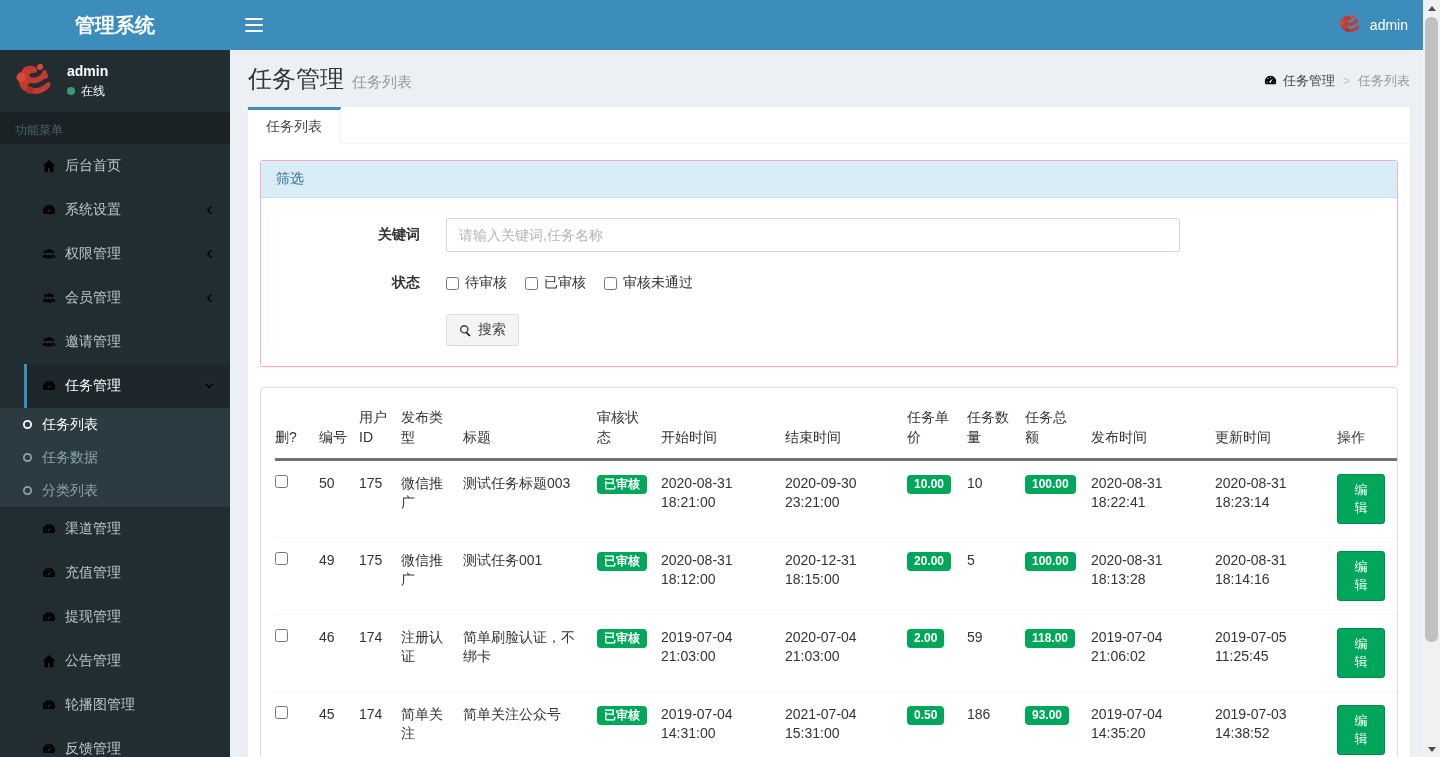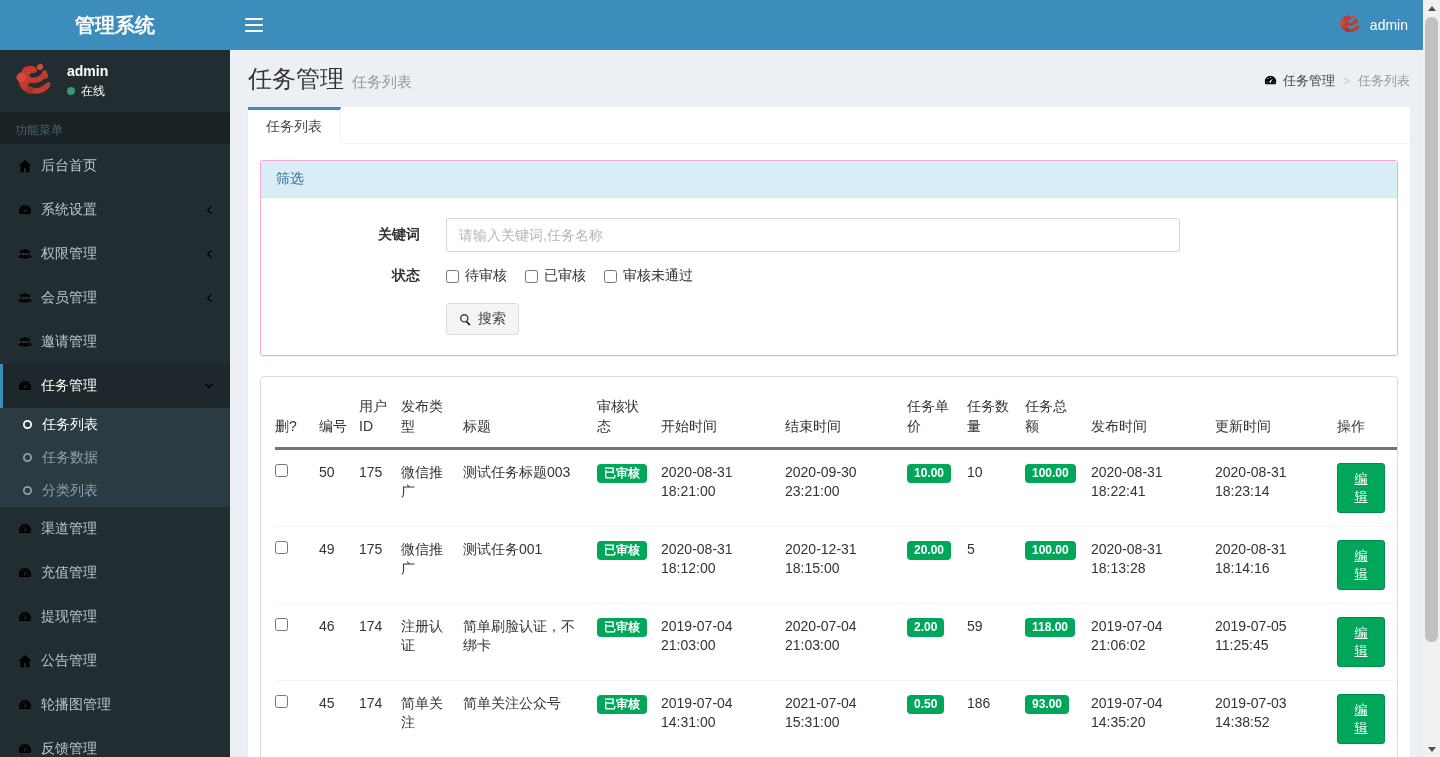--- a/index.html
+++ b/index.html
@@ -10,21 +10,21 @@
   .sidebar { position:absolute; left:0; top:0; width:230px; height:757px; background:#222d32; z-index:5; }
   .brand { height:50px; background:#3c8dbc; color:#fff; font-size:20px; font-weight:bold; display:flex; align-items:center; justify-content:center; }
   .user-panel { display:flex; align-items:center; padding:10px; height:62px; }
   .user-panel .logo-avatar { width:45px; height:45px; flex:0 0 45px; margin-right:12px; }
   .user-panel .uname { color:#fff; font-weight:bold; font-size:14px; margin-bottom:4px; }
   .user-panel .ustatus { color:#fff; font-size:12px; display:flex; align-items:center; }
   .dot { width:8px; height:8px; border-radius:50%; background:#3d9970; display:inline-block; margin-right:6px; }
   .menu-header { background:#1a2226; color:#4b646f; font-size:12px; padding:10px 15px 10px 15px; height:32px; }
   ul.menu { list-style:none; }
   ul.menu > li { position:relative; }
-  ul.menu > li > a { display:flex; align-items:center; padding:0 15px 0 15px; height:44px; color:#b8c7ce; text-decoration:none; border-left:3px solid transparent; }
+  ul.menu > li > a { display:flex; align-items:center; padding:0 15px 0 15px; height:44px; color:#b8c7ce; text-decoration:none; border-left:3px solid transparent;margin-left:24px; }
   ul.menu > li > a .mi { width:14px; height:14px; margin-right:9px; flex:0 0 14px; color:#b8c7ce; }
   ul.menu > li > a .chev { margin-left:auto; width:12px; height:12px; color:#b8c7ce; }
   ul.menu > li.active > a { background:#1e282c; color:#fff; border-left-color:#3c8dbc; }
   ul.menu > li.active > a .mi { color:#fff; }
   .submenu { list-style:none; background:#2c3b41; }
   .submenu li a { display:flex; align-items:center; height:33px; padding-left:22px; color:#8aa4af; text-decoration:none; font-size:14px; }
   .submenu li.active a { color:#fff; }
   .submenu .ci { width:11px; height:11px; margin-right:9px; }
 
   
@@ -46,33 +46,33 @@
 
   .tabs-box { background:#fff; box-shadow:0 1px 1px rgba(0,0,0,.08); }
   .nav-tabs { height:37px; border-bottom:1px solid #f4f4f4; display:flex; }
   .nav-tabs .tab { padding:0 18px; height:37px; display:flex; align-items:center; font-size:14px; color:#444; background:#fff; border-top:3px solid #3c8dbc; border-right:1px solid #f4f4f4; margin-bottom:-1px; border-bottom:1px solid #fff; cursor:pointer; }
   .tab-content { background:#fff; padding:16px 12px 20px 12px; min-height:595px; }
 
   
   .panel { border:1px solid #f9a8d4; border-radius:3px; box-shadow:0 1px 1px rgba(0,0,0,.05); }
   .panel-heading { background:#d9edf7; color:#31708f; padding:9px 15px; font-size:14px; border-bottom:1px solid #bce8f1; border-radius:3px 3px 0 0; }
   .panel-body { background:#fff; padding:20px 15px; border-radius:0 0 3px 3px; }
-  .form-row { display:flex; margin-bottom:15px; align-items:center; }
+  .form-row { display:flex; margin-bottom:22px; align-items:center; }
   .form-row:last-child { margin-bottom:0; }
   .form-label { width:170px; text-align:right; font-weight:bold; color:#333; padding-right:26px; flex:0 0 170px; }
   .form-field { flex:1; max-width:734px; }
   .text-input { width:100%; height:34px; border:1px solid #d2d6de; border-radius:2px; padding:6px 12px; font-size:14px; color:#555; font-family:inherit; }
   .text-input::placeholder { color:#b5b5b5; }
   .checks { display:flex; align-items:center; }
   .checks label { display:flex; align-items:center; margin-right:18px; color:#333; cursor:pointer; }
   .checks input { margin-right:6px; width:13px; height:13px; }
   .btn { display:inline-flex; align-items:center; justify-content:center; border-radius:3px; font-size:14px; cursor:pointer; font-family:inherit; }
   .btn-default { background:#f4f4f4; border:1px solid #ddd; color:#444; padding:6px 12px;justify-content:center; }
   .btn-default .si { width:13px; height:13px; margin-right:6px; }
-  .btn-success { background:#00a65a; border:1px solid #008d4c; color:#fff; padding:6px 13px; font-size:13px;text-decoration:underline; }
+  .btn-success { background:#00a65a; border:1px solid #008d4c; color:#fff; padding:6px 13px; font-size:13px; }
 
   
   .table-box { margin-top:20px; border:1px solid #ddd; border-radius:4px; padding:15px 14px; background:#fff; }
   table.grid { border-collapse:collapse; width:100%; table-layout:fixed; }
   table.grid th { text-align:left; font-weight:normal; color:#333; padding:4px 12px 10px 0; vertical-align:bottom; border-bottom:3px solid #737373; font-size:14px; line-height:1.45; }
   table.grid td { padding:13px 12px 13px 0; vertical-align:top; border-bottom:1px solid #f4f4f4; font-size:14px; color:#333; line-height:1.4; }
   table.grid tr:last-child td { border-bottom:none; }
   .badge-g { display:inline-block; background:#00a65a; color:#fff; font-size:12px; font-weight:bold; padding:3px 7px; border-radius:4px; line-height:1.15; }
   .cbx { width:13px; height:13px; }
 

